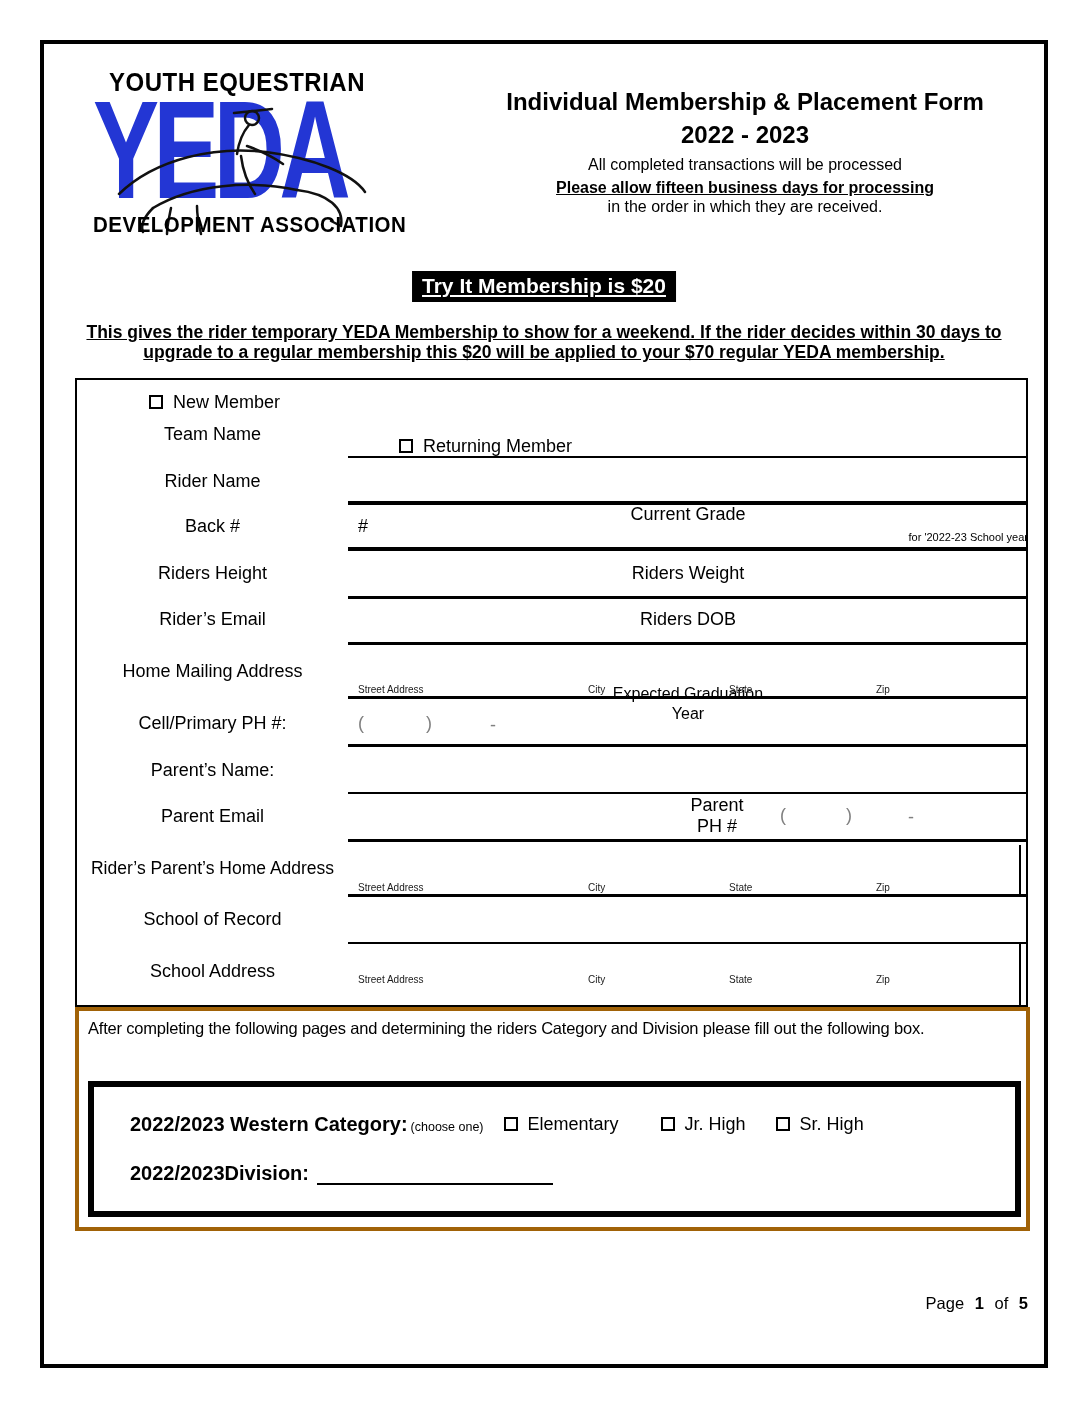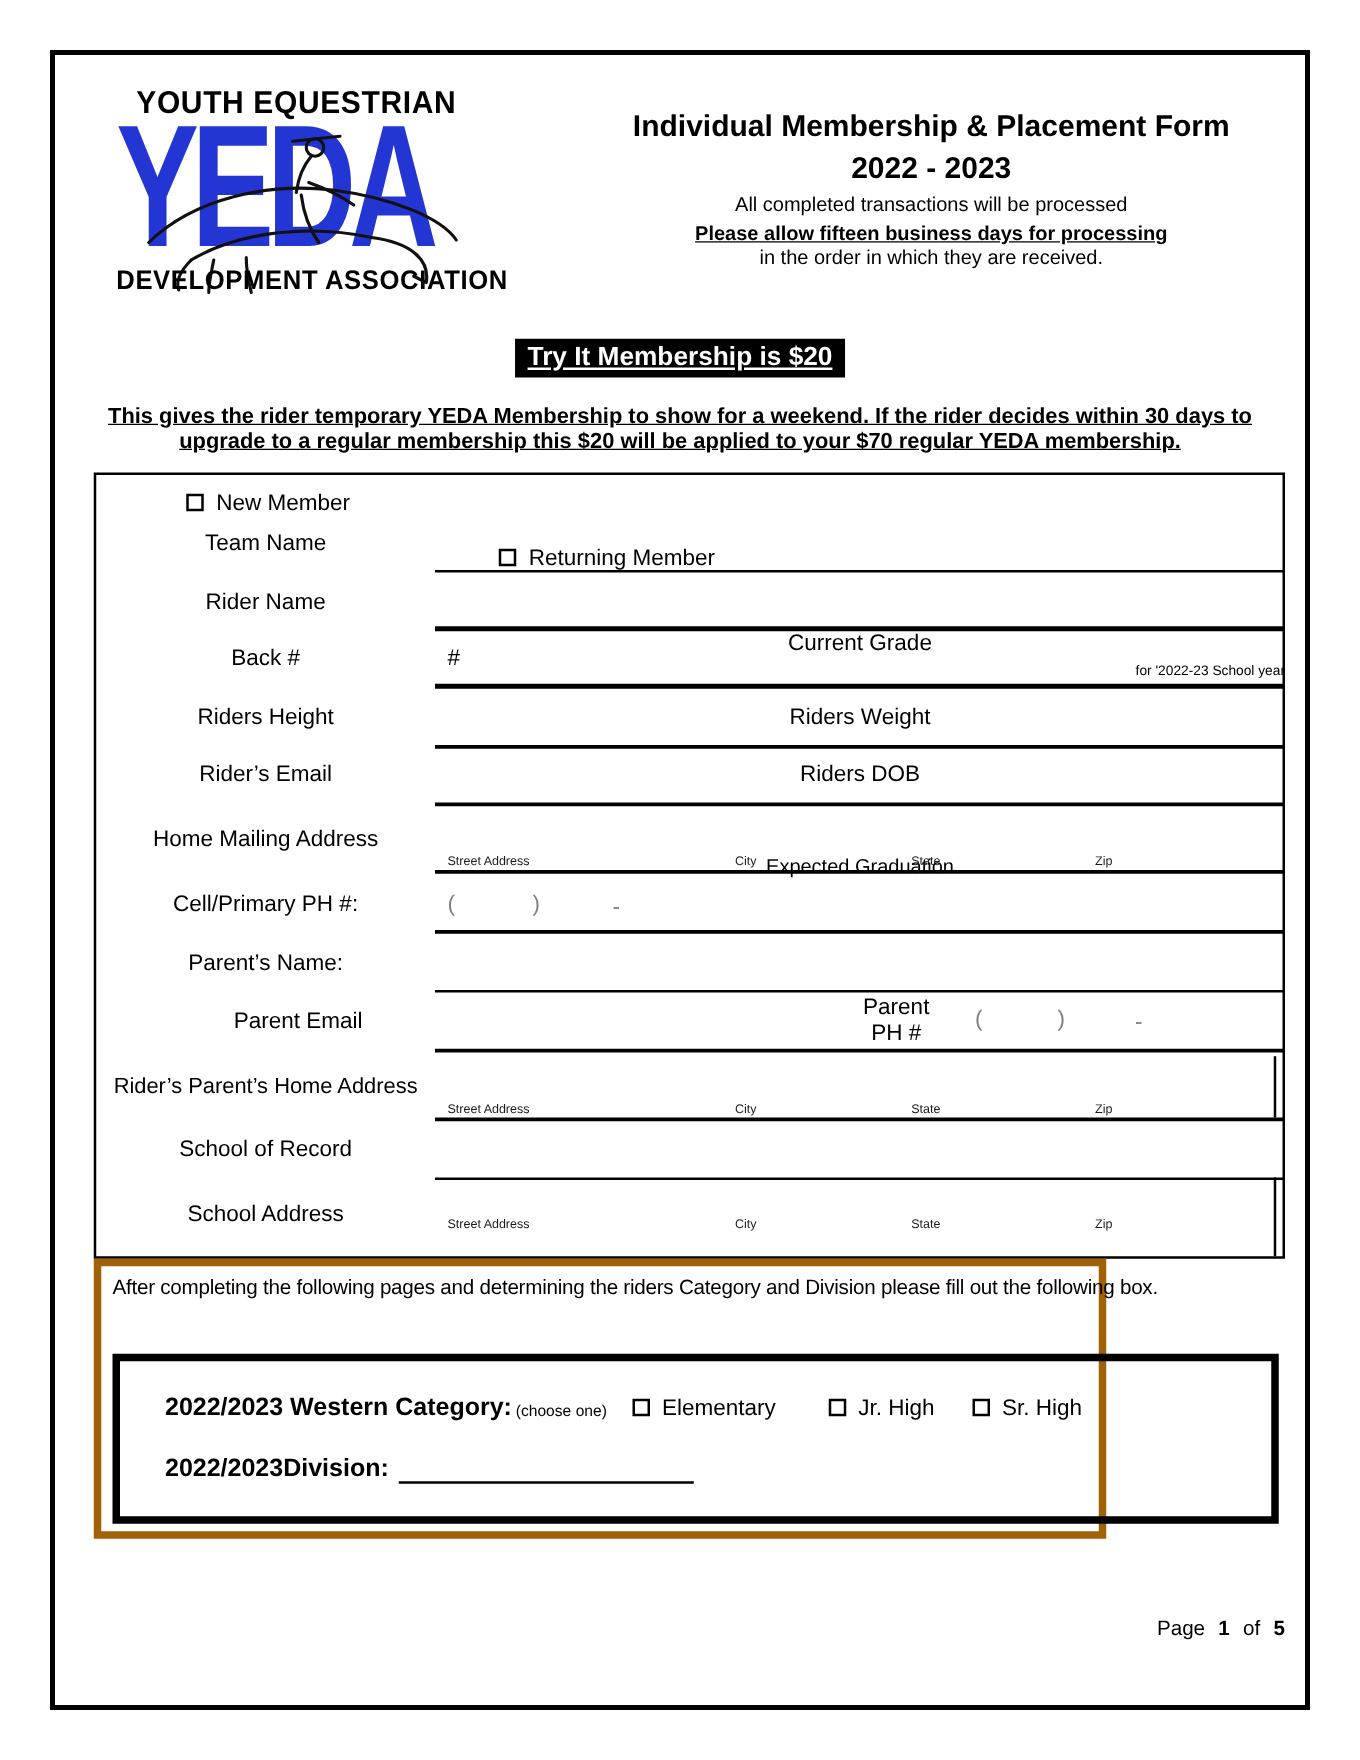--- a/index.html
+++ b/index.html
@@ -54,21 +54,21 @@
 
   .flabel { position:absolute; left:0; width:271px; text-align:center; font-size:18px; white-space:nowrap; }
   .fcenter { position:absolute; left:271px; width:680px; text-align:center; font-size:18px; }
   .hline { position:absolute; left:271px; width:680px; background:#000; }
   .sublab { position:absolute; font-size:10px; color:#1a1a1a; white-space:nowrap; }
   .paren { position:absolute; font-size:18px; color:#808080; }
   .vline { position:absolute; width:2px; background:#000; }
 
   .lab-team { top:44px; }   .lab-rider { top:91px; }   .lab-back { top:136px; }
   .lab-height { top:183px; } .lab-email { top:229px; }  .lab-home { top:281px; }
-  .lab-cell { top:333px; }   .lab-pname { top:380px; }  .lab-pemail { top:426px;padding-left:26px; }
+  .lab-cell { top:333px; }   .lab-pname { top:380px; }  .lab-pemail { top:426px; }
   .lab-paddr { top:478px; font-size:17.5px; } .lab-srecord { top:529px; } .lab-saddr { top:581px; }
 
   .l1 { top:76px;  height:2px; } .l2 { top:121px; height:4px; } .l3 { top:167px; height:4px; }
   .l4 { top:216px; height:3px; } .l5 { top:262px; height:3px; } .l6 { top:316px; height:3px; }
   .l7 { top:364px; height:3px; } .l8 { top:412px; height:2px; } .l9 { top:459px; height:3px; }
   .l10 { top:514px; height:3px; } .l11 { top:562px; height:2px; }
 
   .cen-grade { top:124px; }
   .cen-gradenote { top:151px; font-size:11px;text-align:right; }
   .cen-weight { top:183px; }
@@ -84,21 +84,21 @@
   .pparen-close { left:769px; top:425px; }
   .pparen-dash { left:831px; top:427px; }
 
   .sl-home { top:304px; } .sl-paddr { top:502px; } .sl-saddr { top:594px; }
   .sl-a { left:281px; } .sl-b { left:511px; } .sl-c { left:652px; } .sl-d { left:799px; }
 
   .v1 { left:942px; top:465px; height:49px; }
   .v2 { left:942px; top:562px; height:63px; }
 
   
-  .catbox { position:absolute; left:75px; top:1007px; width:810px; height:224px; border:6px solid #a16207; box-sizing:border-box; }
+  .catbox { position:absolute; left:75px; top:1007px; width:955px; height:224px; border:4px solid #a16207; box-sizing:border-box; }
   .cat-instruction { position:absolute; left:9px; top:8px; width:940px; font-size:16.5px; letter-spacing:-0.2px; }
   .catinner { position:absolute; left:9px; top:70px; width:933px; height:136px; border:6px solid #000; box-sizing:border-box; }
   .catline1 { position:absolute; left:36px; top:26px; display:flex; align-items:center; white-space:nowrap; }
   .cat-label { font-size:20px; font-weight:bold; }
   .cat-hint { font-size:12.5px; margin-left:3px; margin-top:4px; }
   .cat-opt { font-size:18px; }
   .cat-opt.o1 { margin-left:20px; } .cat-opt.o2 { margin-left:42px; } .cat-opt.o3 { margin-left:30px; }
   .catline2 { position:absolute; left:36px; top:74px; display:flex; align-items:flex-end; }
   .division-label { font-size:20px; font-weight:bold; }
   .division-blank { display:inline-block; width:236px; height:22px; border-bottom:2px solid #000; margin-left:8px; }
@@ -169,20 +169,21 @@
     <div class="flabel lab-saddr">School Address</div>
 
     <div class="hash-back">#</div>
 
     <div class="fcenter cen-grade">Current Grade</div>
     <div class="fcenter cen-gradenote">for '2022-23 School year</div>
     <div class="fcenter cen-weight">Riders Weight</div>
     <div class="fcenter cen-dob">Riders DOB</div>
     <div class="fcenter cen-expgrad">
       <div>Expected Graduation</div>
+      <div>Year</div>
     </div>
     <div class="cen-parentph">
       <div>Parent</div>
       <div>PH #</div>
     </div>
 
     <span class="paren cellparen-open">(</span>
     <span class="paren cellparen-close">)</span>
     <span class="paren cellparen-dash">-</span>
     <span class="paren pparen-open">(</span>

